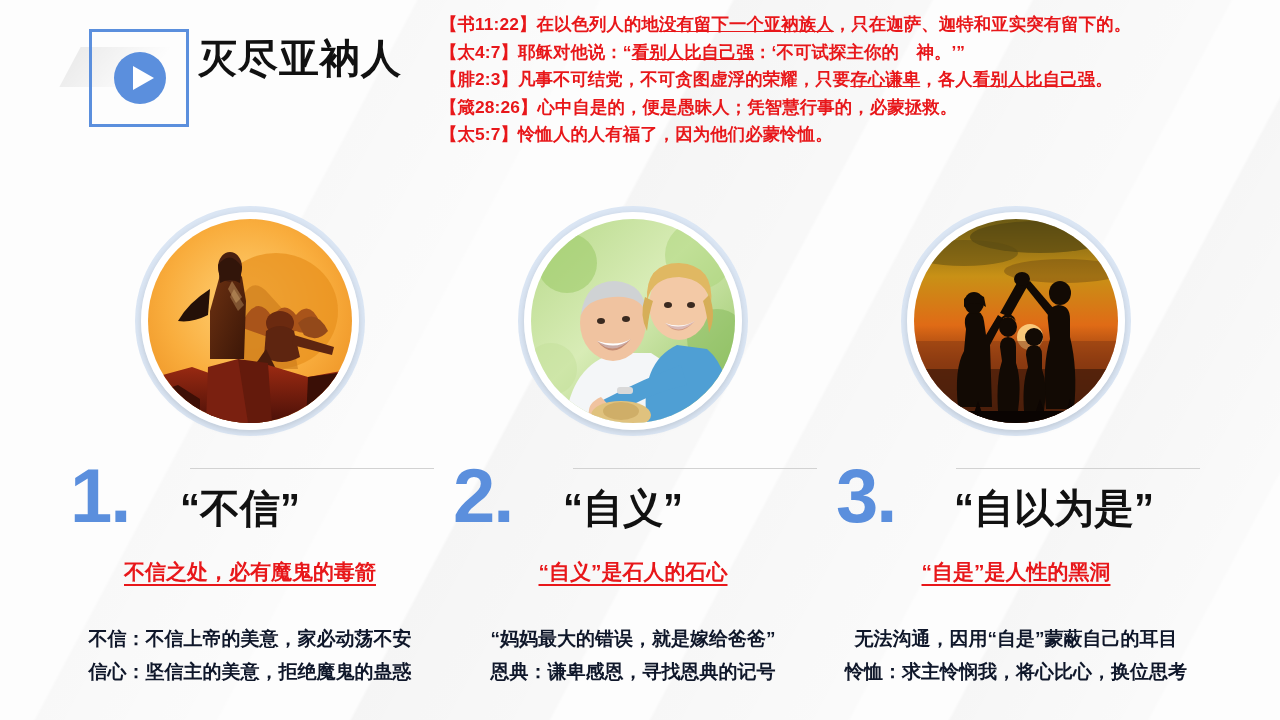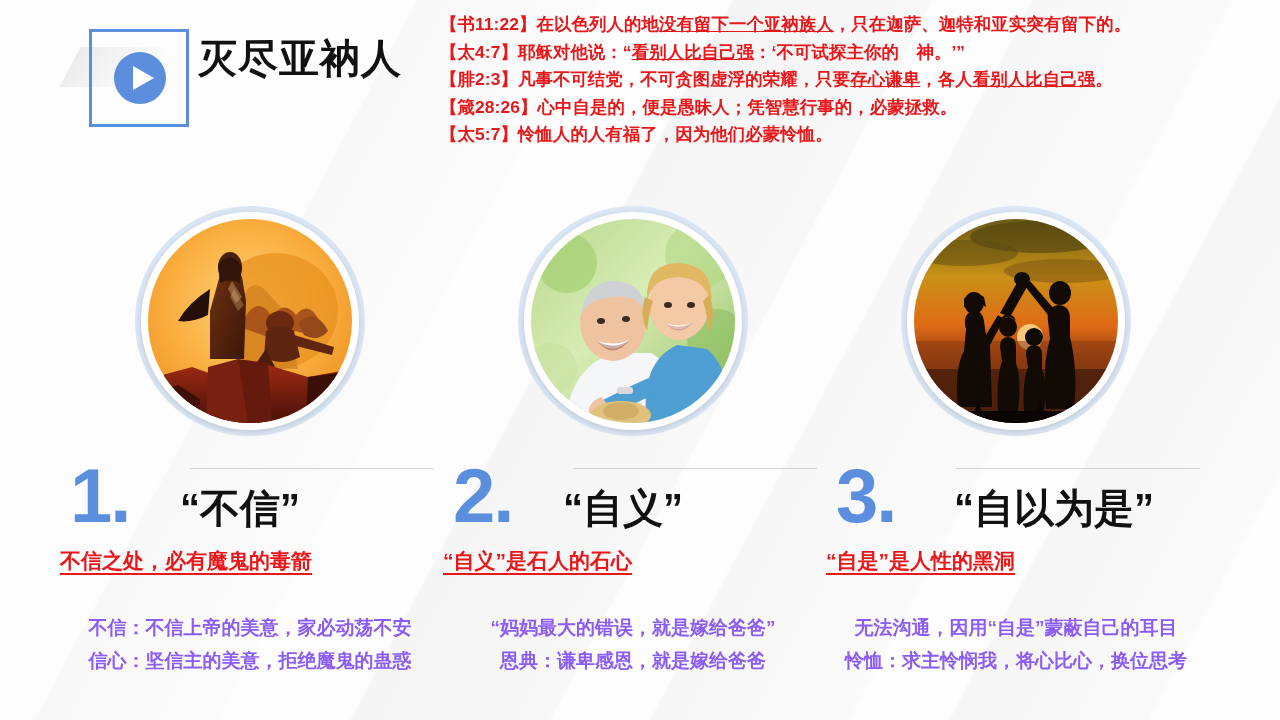--- a/index.html
+++ b/index.html
@@ -113,29 +113,29 @@
     font-size:76px;font-weight:bold;color:#5b8fdd;line-height:1;
     letter-spacing:-2px;
   }
   .kw{
     position:absolute;left:120px;top:26px;
     font-size:40px;font-weight:bold;color:#111111;line-height:1;white-space:nowrap;
   }
   #col-3 .kw{left:128px;}
 
   .redline{
-    margin-top:7px;
+    margin-top:18px;text-align:center;
     color:#e8171a;font-weight:bold;font-size:21px;
     text-decoration:underline;text-underline-offset:5px;
     white-space:nowrap;
   }
 
   .bodytext{margin-top:36px;text-align:center;}
   .bodytext div{
-    color:#8b5cf6;font-weight:bold;font-size:19px;line-height:33px;white-space:nowrap;
+    color:#0f172a;font-weight:bold;font-size:19px;line-height:33px;white-space:nowrap;
   }
 </style>
 </head>
 <body>
 
 <div id="slide-bg"></div>
 
 <div class="layer">
 
   <div id="header">
@@ -297,21 +297,21 @@
       <div class="head-row">
         <span class="rule"></span>
         <span class="num">2.</span>
         <span class="kw">“自义”</span>
       </div>
 
       <div class="redline">“自义”是石人的石心</div>
 
       <div class="bodytext">
         <div>“妈妈最大的错误，就是嫁给爸爸”</div>
-        <div>恩典：谦卑感恩，就是嫁给爸爸</div>
+        <div>恩典：谦卑感恩，寻找恩典的记号</div>
       </div>
     </div>
 
     <div class="column" id="col-3">
       <div class="photo-wrap">
         <div class="photo-ring"></div>
         <div class="photo-ring2"></div>
         <div class="photo">
           <svg viewBox="0 0 204 204" xmlns="http://www.w3.org/2000/svg">
             <defs>

